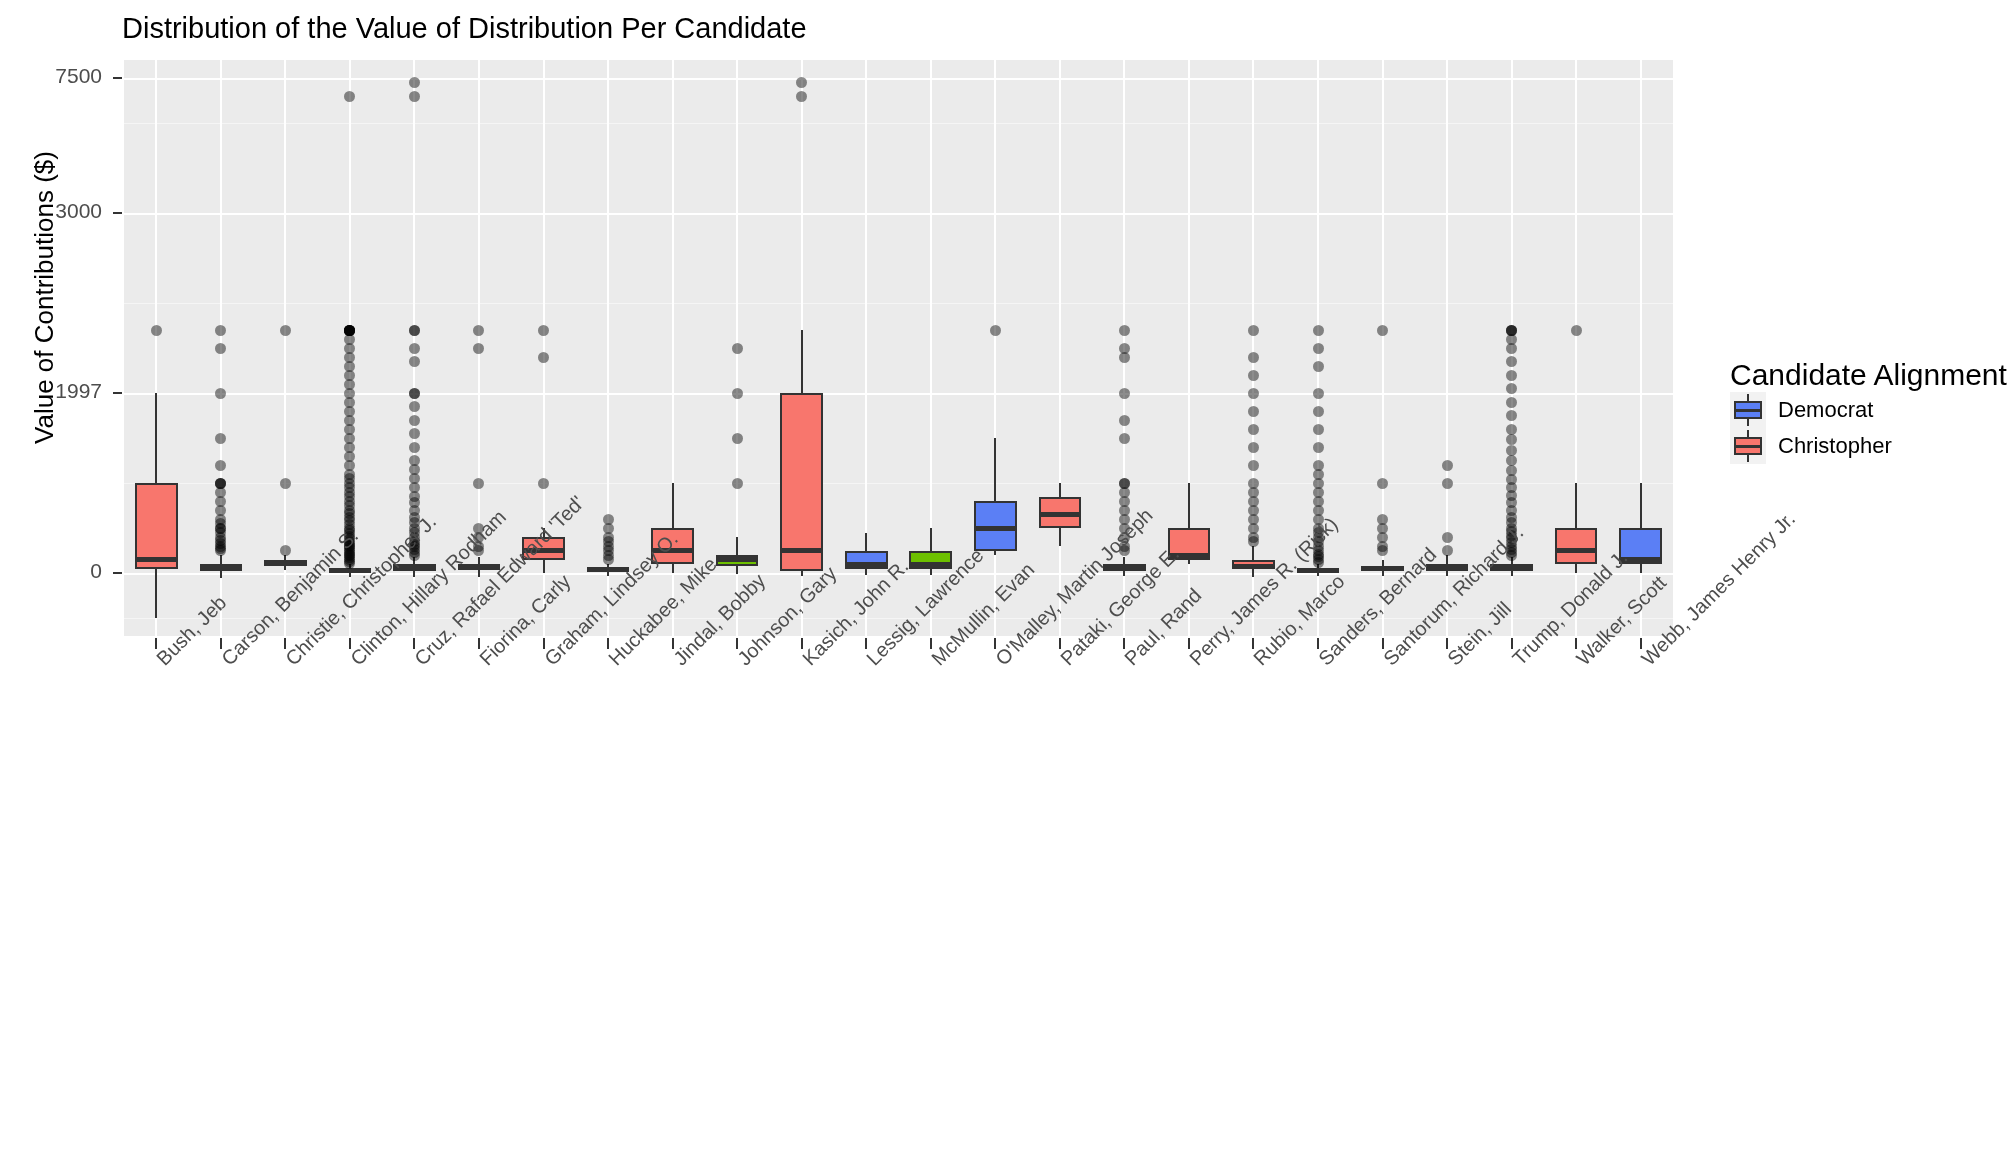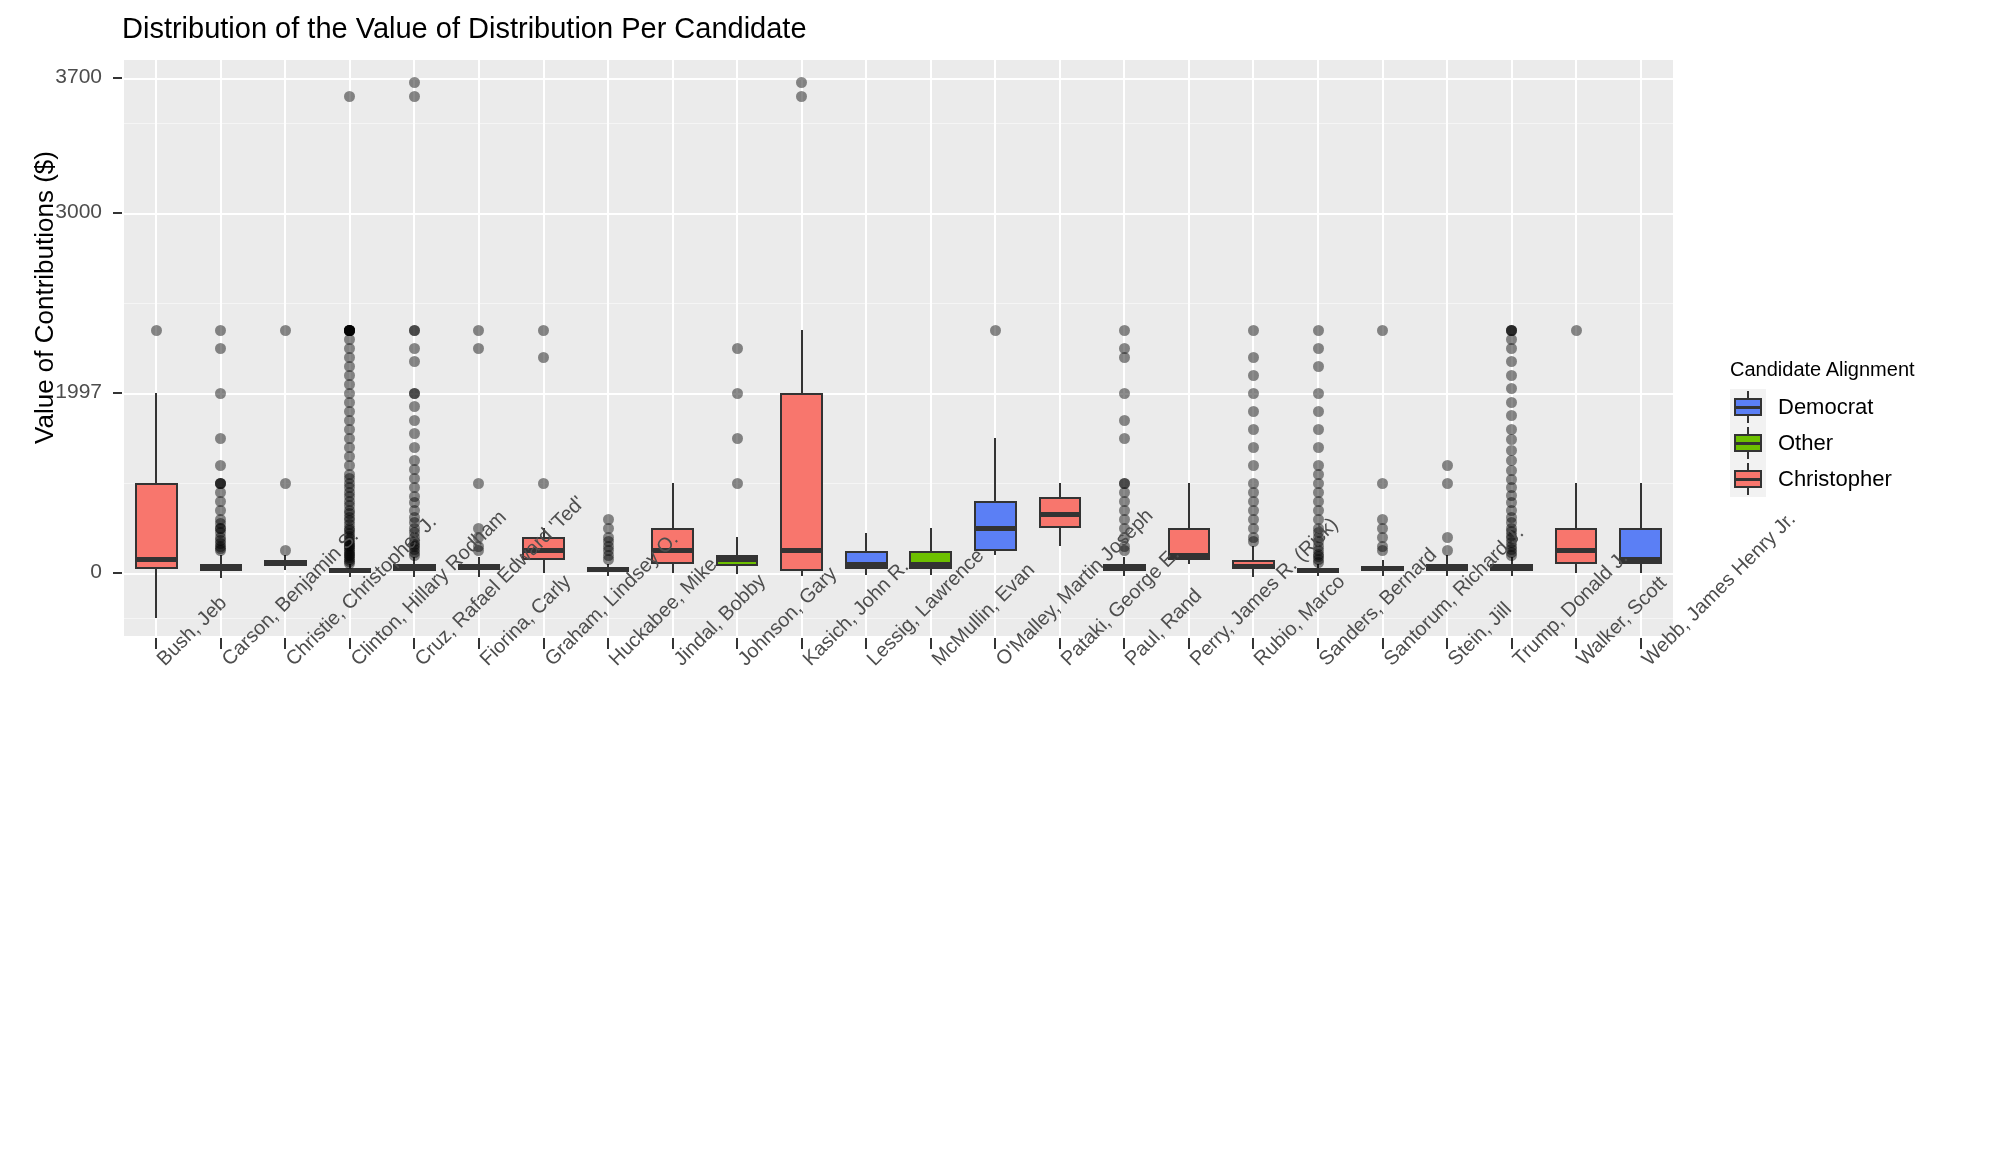--- a/index.html
+++ b/index.html
@@ -64,21 +64,21 @@
   .whisk-v{position:absolute;width:2px;background:#333333;left:50%;margin-left:-1px;}
   .box{position:absolute;border:2px solid #333333;box-sizing:border-box;}
   .median{position:absolute;background:#333333;height:5px;}
   .outlier{
     position:absolute;width:11px;height:11px;border-radius:50%;
     background:#000;margin-left:-5.5px;left:50%;
   }
 
   
   #legend{position:absolute;left:1730px;top:358px;width:280px;}
-  #legend-title{font-size:20px;color:#000;margin-bottom:8px;white-space:nowrap;}
+  #legend-title{font-size:30px;color:#000;margin-bottom:0;white-space:nowrap;}
   .legend-row{display:flex;align-items:center;height:36px;margin-bottom:0px;}
   .legend-key{
     position:relative;width:36px;height:36px;background:#F2F2F2;
     margin-right:12px;flex:none;
   }
   .legend-key .lk-whisk{position:absolute;left:17px;width:2px;background:#333;}
   .legend-key .lk-box{
     position:absolute;left:4px;width:28px;top:9px;height:18px;
     border:2px solid #333;box-sizing:border-box;
   }
@@ -505,21 +505,21 @@
       </div>
     </div>
 
   <div id="axes-layer">
       <div class="ytick-label" style="top: 559px; right: 1914px;">0</div>
       <div class="ytick-mark" style="left: 113px; top: 572px;"></div>
       <div class="ytick-label" style="top: 379px; right: 1914px;">1997</div>
       <div class="ytick-mark" style="left: 113px; top: 392px;"></div>
       <div class="ytick-label" style="top: 199px; right: 1914px;">3000</div>
       <div class="ytick-mark" style="left: 113px; top: 212px;"></div>
-      <div class="ytick-label" style="top: 64px; right: 1914px;">3700</div>
+      <div class="ytick-label" style="top: 64px; right: 1914px;">7500</div>
       <div class="ytick-mark" style="left: 113px; top: 77px;"></div>
       <div class="xtick-mark" style="left: 155.271px; top: 638px;"></div>
       <div class="xtick-label" style="left: 152.271px; top: 654px; width: 0px;">Bush, Jeb</div>
       <div class="xtick-mark" style="left: 219.812px; top: 638px;"></div>
       <div class="xtick-label" style="left: 216.812px; top: 654px; width: 0px;">Carson, Benjamin S.</div>
       <div class="xtick-mark" style="left: 284.354px; top: 638px;"></div>
       <div class="xtick-label" style="left: 281.354px; top: 654px; width: 0px;">Christie, Christopher J.</div>
       <div class="xtick-mark" style="left: 348.896px; top: 638px;"></div>
       <div class="xtick-label" style="left: 345.896px; top: 654px; width: 0px;">Clinton, Hillary Rodham</div>
       <div class="xtick-mark" style="left: 413.438px; top: 638px;"></div>
@@ -575,29 +575,20 @@
             <div class="lk-whisk" style="top: 25px; height: 9px;"></div>
             <div class="lk-box" style="background: rgb(91, 127, 245);"></div>
             <div class="lk-med"></div>
           </div>
           <div class="legend-label">Democrat</div>
         </div>
         <div class="legend-row">
           <div class="legend-key">
             <div class="lk-whisk" style="top: 2px; height: 9px;"></div>
             <div class="lk-whisk" style="top: 25px; height: 9px;"></div>
-            <div class="lk-box" style="background: rgb(109, 192, 0);"></div>
-            <div class="lk-med"></div>
-          </div>
-          <div class="legend-label">Other</div>
-        </div>
-        <div class="legend-row">
-          <div class="legend-key">
-            <div class="lk-whisk" style="top: 2px; height: 9px;"></div>
-            <div class="lk-whisk" style="top: 25px; height: 9px;"></div>
             <div class="lk-box" style="background: rgb(248, 118, 109);"></div>
             <div class="lk-med"></div>
           </div>
           <div class="legend-label">Christopher</div>
         </div>
       </div>
   </div>
 
 </div>
 

